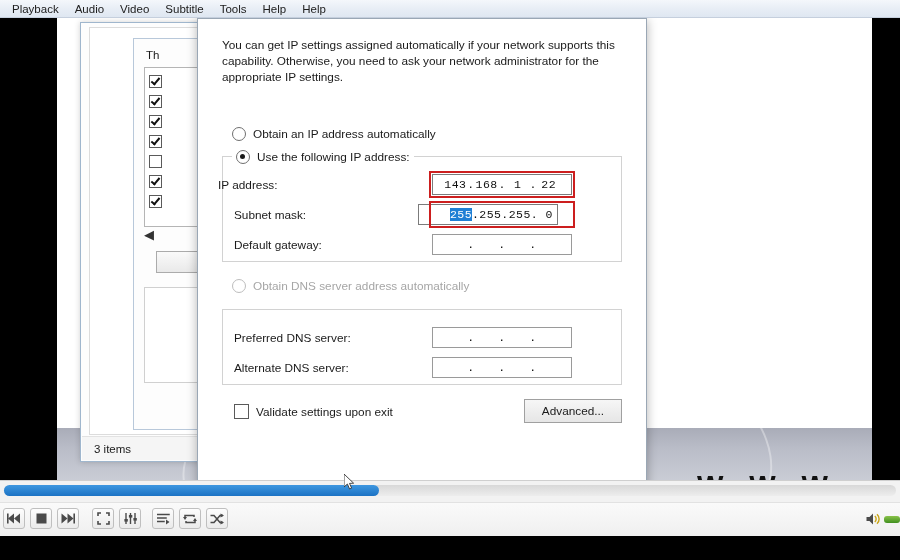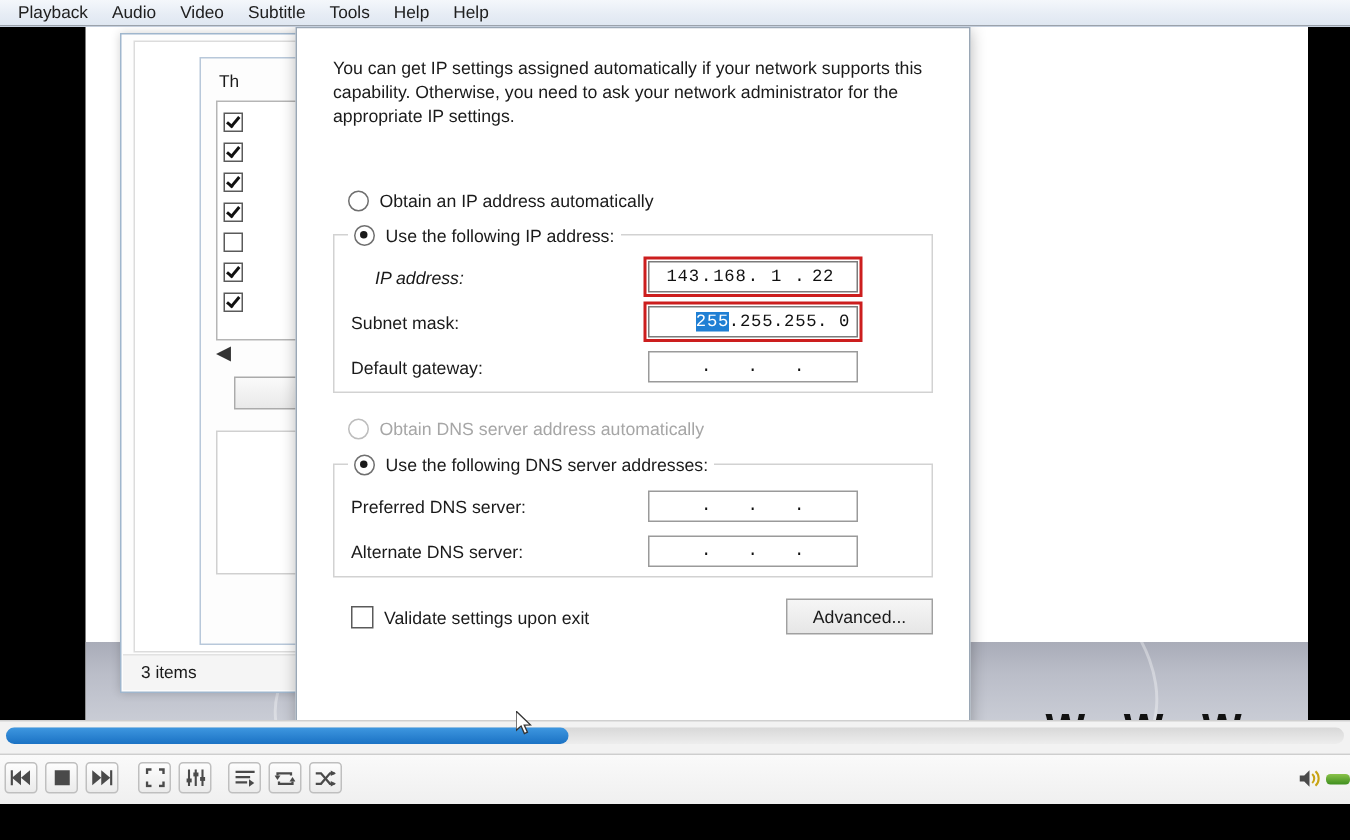--- a/index.html
+++ b/index.html
@@ -434,34 +434,34 @@
             <span>Obtain an IP address automatically</span>
           </div>
 
           <div class="groupbox" style="left:24px; top:137px; width:400px; height:106px;"></div>
 
           <div class="radio-row" style="left:34px; top:131px; background:#fff; padding:0 4px;">
             <span class="radio sel"></span>
             <span>Use the following IP address:</span>
           </div>
 
-          <div class="field-label" style="left:52px; top:159px;font-style:italic;">IP address:</div>
+          <div class="field-label" style="left:20px; top:159px;">IP address:</div>
           <div class="ipbox" style="left:234px; top:155px;">
             <span class="oct">143</span>
               <span class="sep">.</span>
               <span class="oct">168</span>
               <span class="sep">.</span>
               <span class="oct">1</span>
               <span class="sep">.</span>
               <span class="oct">22</span>
           </div>
           <div class="redbox" style="left:231px; top:152px; width:146px; height:27px;"></div>
 
           <div class="field-label" style="left:36px; top:189px;">Subnet mask:</div>
-          <div class="ipbox" style="left:234px; top:185px;padding-left:34px;">
+          <div class="ipbox" style="left:220px; top:185px;padding-left:34px;">
             <span class="oct sel">255</span>
               <span class="sep">.</span>
               <span class="oct">255</span>
               <span class="sep">.</span>
               <span class="oct">255</span>
               <span class="sep">.</span>
               <span class="oct">0</span>
           </div>
           <div class="redbox" style="left:231px; top:182px; width:146px; height:27px;"></div>
 
@@ -476,24 +476,20 @@
               <span class="oct"></span>
           </div>
 
           <div class="radio-row dim" style="left:34px; top:260px;">
             <span class="radio dis"></span>
             <span>Obtain DNS server address automatically</span>
           </div>
 
           <div class="groupbox" style="left:24px; top:290px; width:400px; height:76px;"></div>
 
-          <div class="radio-row" style="left:34px; top:284px; background:#fff; padding:0 4px;">
-            <span class="radio sel"></span>
-            <span>Use the following DNS server addresses:</span>
-          </div>
 
           <div class="field-label" style="left:36px; top:312px;">Preferred DNS server:</div>
           <div class="ipbox" style="left:234px; top:308px; border-color:#9a9a9a;">
             <span class="oct"></span>
               <span class="sep">.</span>
               <span class="oct"></span>
               <span class="sep">.</span>
               <span class="oct"></span>
               <span class="sep">.</span>
               <span class="oct"></span>

